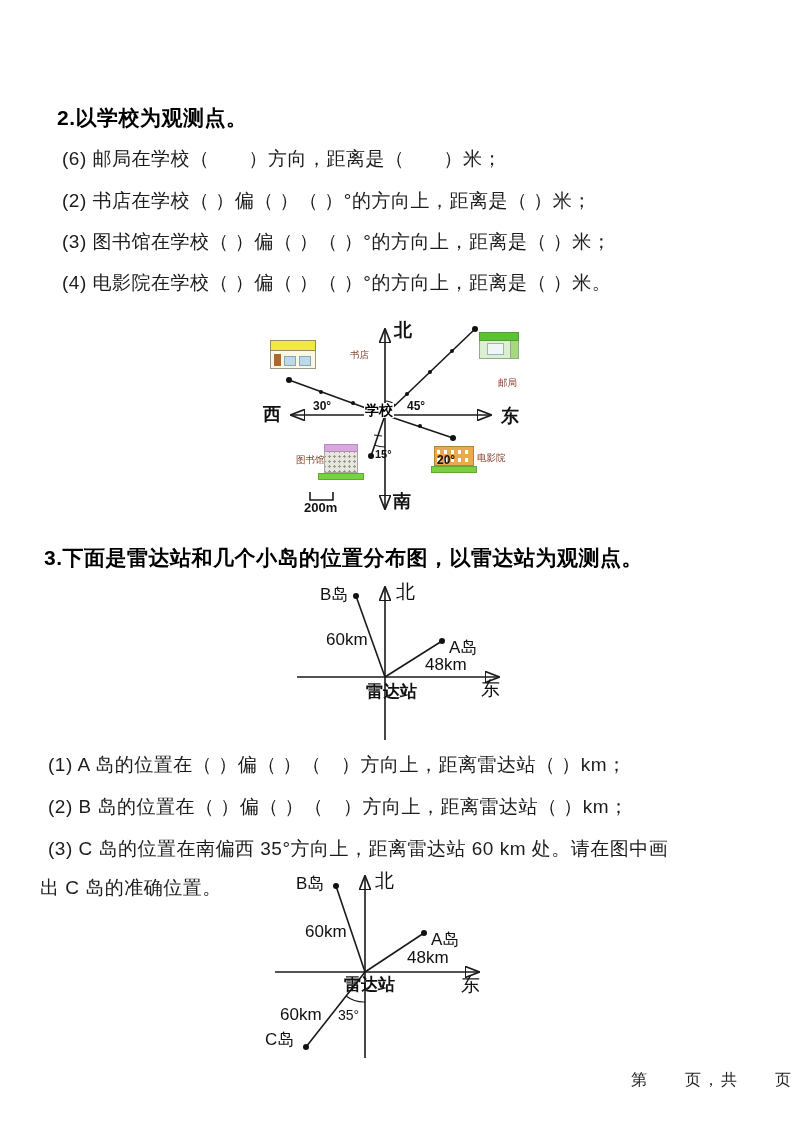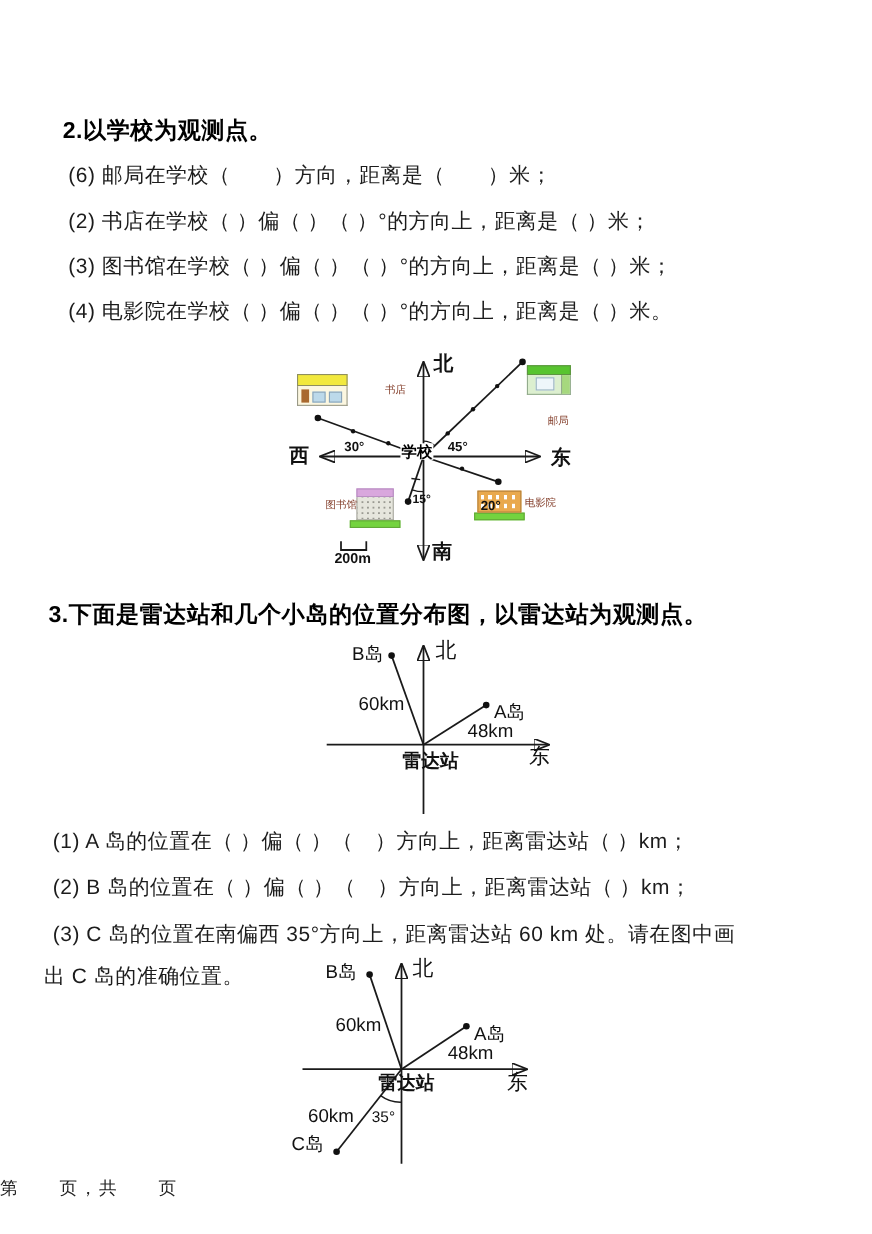--- a/index.html
+++ b/index.html
@@ -15,21 +15,21 @@
   .dlabel{position:absolute;white-space:nowrap;line-height:1.1;}
   .compass{font-weight:bold;font-size:18px;color:#111;}
   .compass2{font-size:19px;color:#111;}
   .angle{font-weight:bold;font-size:12px;color:#111;}
   .bname{font-size:9.5px;color:#823c28;}
   .islabel{font-size:17px;color:#111;}
   .kmlabel{font-size:17px;color:#111;}
   .station{font-size:17px;font-weight:bold;color:#111;}
   .center-label{font-weight:bold;font-size:14px;color:#000;background:#fff;padding:0 1px;}
   .scale-label{font-weight:bold;font-size:13px;color:#111;text-align:center;}
-  .footer{font-size:16px;color:#222;left:0;right:0;text-align:left;letter-spacing:2px;}
+  .footer{font-size:16px;color:#222;left:0;right:0;text-align:right;letter-spacing:2px;}
   
   .bldg{position:absolute;}
   .b-store{width:46px;height:30px;}
   .b-store .roof{height:11px;background:#f2e93e;border:1px solid #8f8f5e;box-sizing:border-box;}
   .b-store .bodyp{height:18px;background:#fcf7e0;border:1px solid #9a9a88;border-top:none;box-sizing:border-box;display:flex;align-items:flex-end;gap:3px;padding:2px 3px;}
   .b-store .door{width:7px;height:12px;background:#a9692f;}
   .b-store .win{width:12px;height:10px;background:#bcd9ea;border:1px solid #8aa4b8;box-sizing:border-box;}
   .b-post{width:40px;height:28px;}
   .b-post .roof{height:9px;background:#58c42f;border:1px solid #5d9440;box-sizing:border-box;}
   .b-post .bodyp{height:18px;background:#dcefcf;border:1px solid #93ab8d;border-top:none;box-sizing:border-box;display:flex;}

